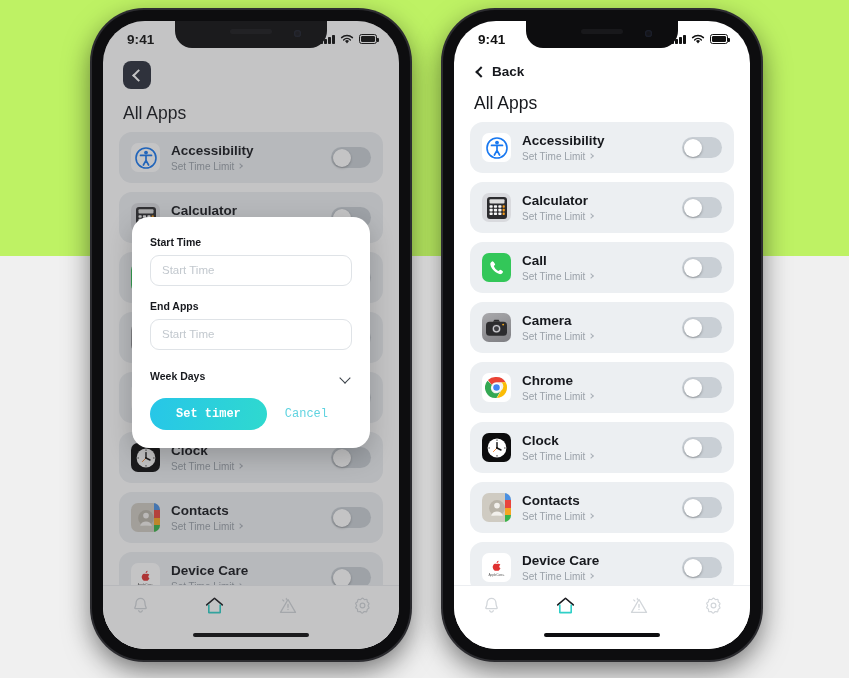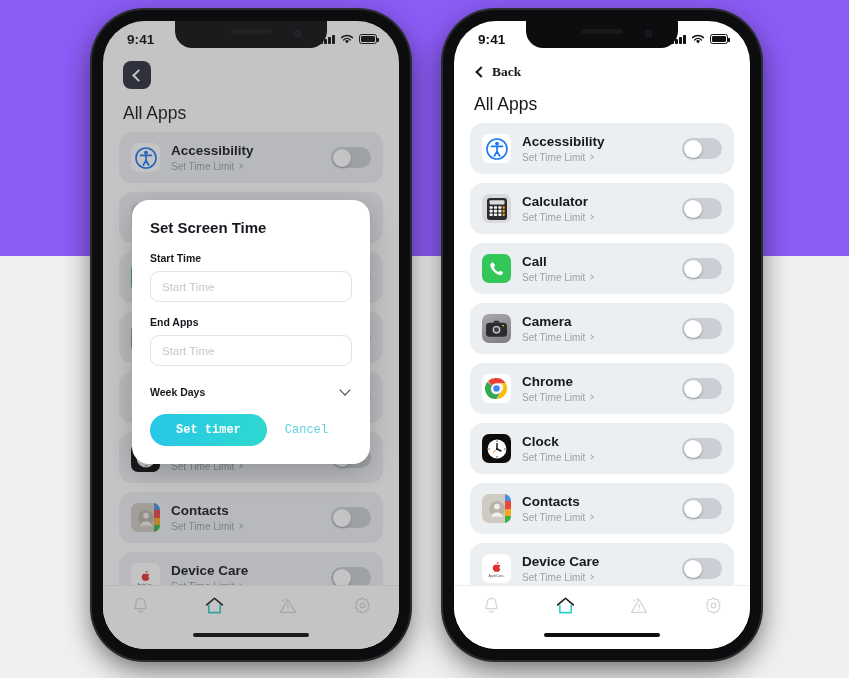--- a/index.html
+++ b/index.html
@@ -2,21 +2,21 @@
 <html><head>
 <meta charset="utf-8">
 <style>
   * { box-sizing: border-box; margin: 0; padding: 0; }
   html, body {
     width: 849px; height: 678px;
     font-family: "Liberation Sans", sans-serif;
     background: #000;
     overflow: hidden;
   }
-  #stage { position: relative; width: 849px; height: 678px; background: #8b5cf6; }
+  #stage { position: relative; width: 849px; height: 678px; background: #bef264; }
 
   
   .bg-band {
     position: absolute; left: 0; top: 256px; width: 849px; height: 422px;
     background: #f0f0f0;
   }
 
   
   .phone {
     position: absolute; top: 10px; width: 318px; height: 650px;
@@ -68,21 +68,21 @@
   .status-icons { display: flex; align-items: center; gap: 5px; }
   .sig { display: flex; align-items: flex-end; gap: 1.5px; height: 10px; }
   .sig i { width: 2.6px; background: #111; border-radius: .8px; display: block; }
   .sig i:nth-child(1){height:3.5px}.sig i:nth-child(2){height:5.5px}
   .sig i:nth-child(3){height:7.5px}.sig i:nth-child(4){height:9.5px}
   .bat { width: 18px; height: 9.5px; border: 1.3px solid #111; border-radius: 2.6px; position: relative; }
   .bat::after { content:""; position:absolute; right:-3px; top:2.6px; width:1.6px; height:4px; background:#111; border-radius:0 1px 1px 0; }
   .bat i { position:absolute; inset:1.2px; background:#111; border-radius:1.2px; display:block; }
 
   
-  .navrow { flex: 0 0 auto; padding: 6px 6px 0 20px; font-family: Liberation Serif, serif; }
+  .navrow { flex: 0 0 auto; padding: 6px 6px 0 20px; }
   .back-square {
     width: 28px; height: 28px; border-radius: 8px; background: #2a2f3c;
     display: flex; align-items: center; justify-content: center; cursor: pointer;
   }
   .back-plain { display: flex; align-items: center; gap: 7px; cursor: pointer; padding-top: 3px;}
   .back-plain .lbl { font-size: 13.5px; font-weight: 700; color: #16181d; }
   .chev-left { width: 9px; height: 9px; border-left: 2.4px solid #fff; border-bottom: 2.4px solid #fff;
     transform: rotate(45deg); margin-left: 3px; }
   .chev-left.dark { border-color: #16181d; width: 8px; height: 8px; border-width: 2.2px; }
 
@@ -130,21 +130,21 @@
   .modal-title { font-size: 15px; font-weight: 700; color: #16181d; margin-bottom: 16px; }
   .field-label { font-size: 10.5px; font-weight: 700; color: #16181d; margin-bottom: 7px; }
   .field-input {
     width: 100%; height: 31px; border: 1px solid #dfe3e7; border-radius: 9px;
     background: #fff; padding: 0 11px; font-size: 11.5px; color: #16181d;
     font-family: "Liberation Sans", sans-serif; outline: none;
   }
   .field-input::placeholder { color: #c2c8ce; }
   .field-gap { height: 14px; }
   .weekdays-row {
-    display: flex; align-items: center; justify-content: space-between;
+    display: flex; align-items: flex-end; justify-content: space-between;
     margin-top: 20px; margin-bottom: 16px; cursor: pointer;
   }
   .weekdays-row .wd { font-size: 10.5px; font-weight: 700; color: #16181d; }
   .chev-down { width: 8px; height: 8px; border-right: 1.8px solid #3a4048; border-bottom: 1.8px solid #3a4048;
     transform: rotate(45deg); margin-right: 3px; margin-top: -4px; }
   .modal-actions { display: flex; align-items: center; gap: 18px; }
   .btn-primary {
     flex: 0 0 auto; padding: 9px 26px; border: none; border-radius: 19px;
     background: linear-gradient(100deg,#27c6e8 0%,#2fd9cf 100%);
     color: #fff; font-size: 12px; font-weight: 700; cursor: pointer;
@@ -427,21 +427,20 @@
           </div>
         </div>
       <div class="home-ind">
           <div class="bar"></div>
         </div>
 
       <div class="veil"></div>
 
       <div class="modal-wrap">
         <div class="modal">
-          <div class="modal-title">Set Screen Time</div>
 
           <div class="field-label">Start Time</div>
           <input class="field-input" type="text" placeholder="Start Time" style="">
 
           <div class="field-gap"></div>
 
           <div class="field-label">End Apps</div>
           <input class="field-input" type="text" placeholder="Start Time" style="">
 
           <div class="weekdays-row">

